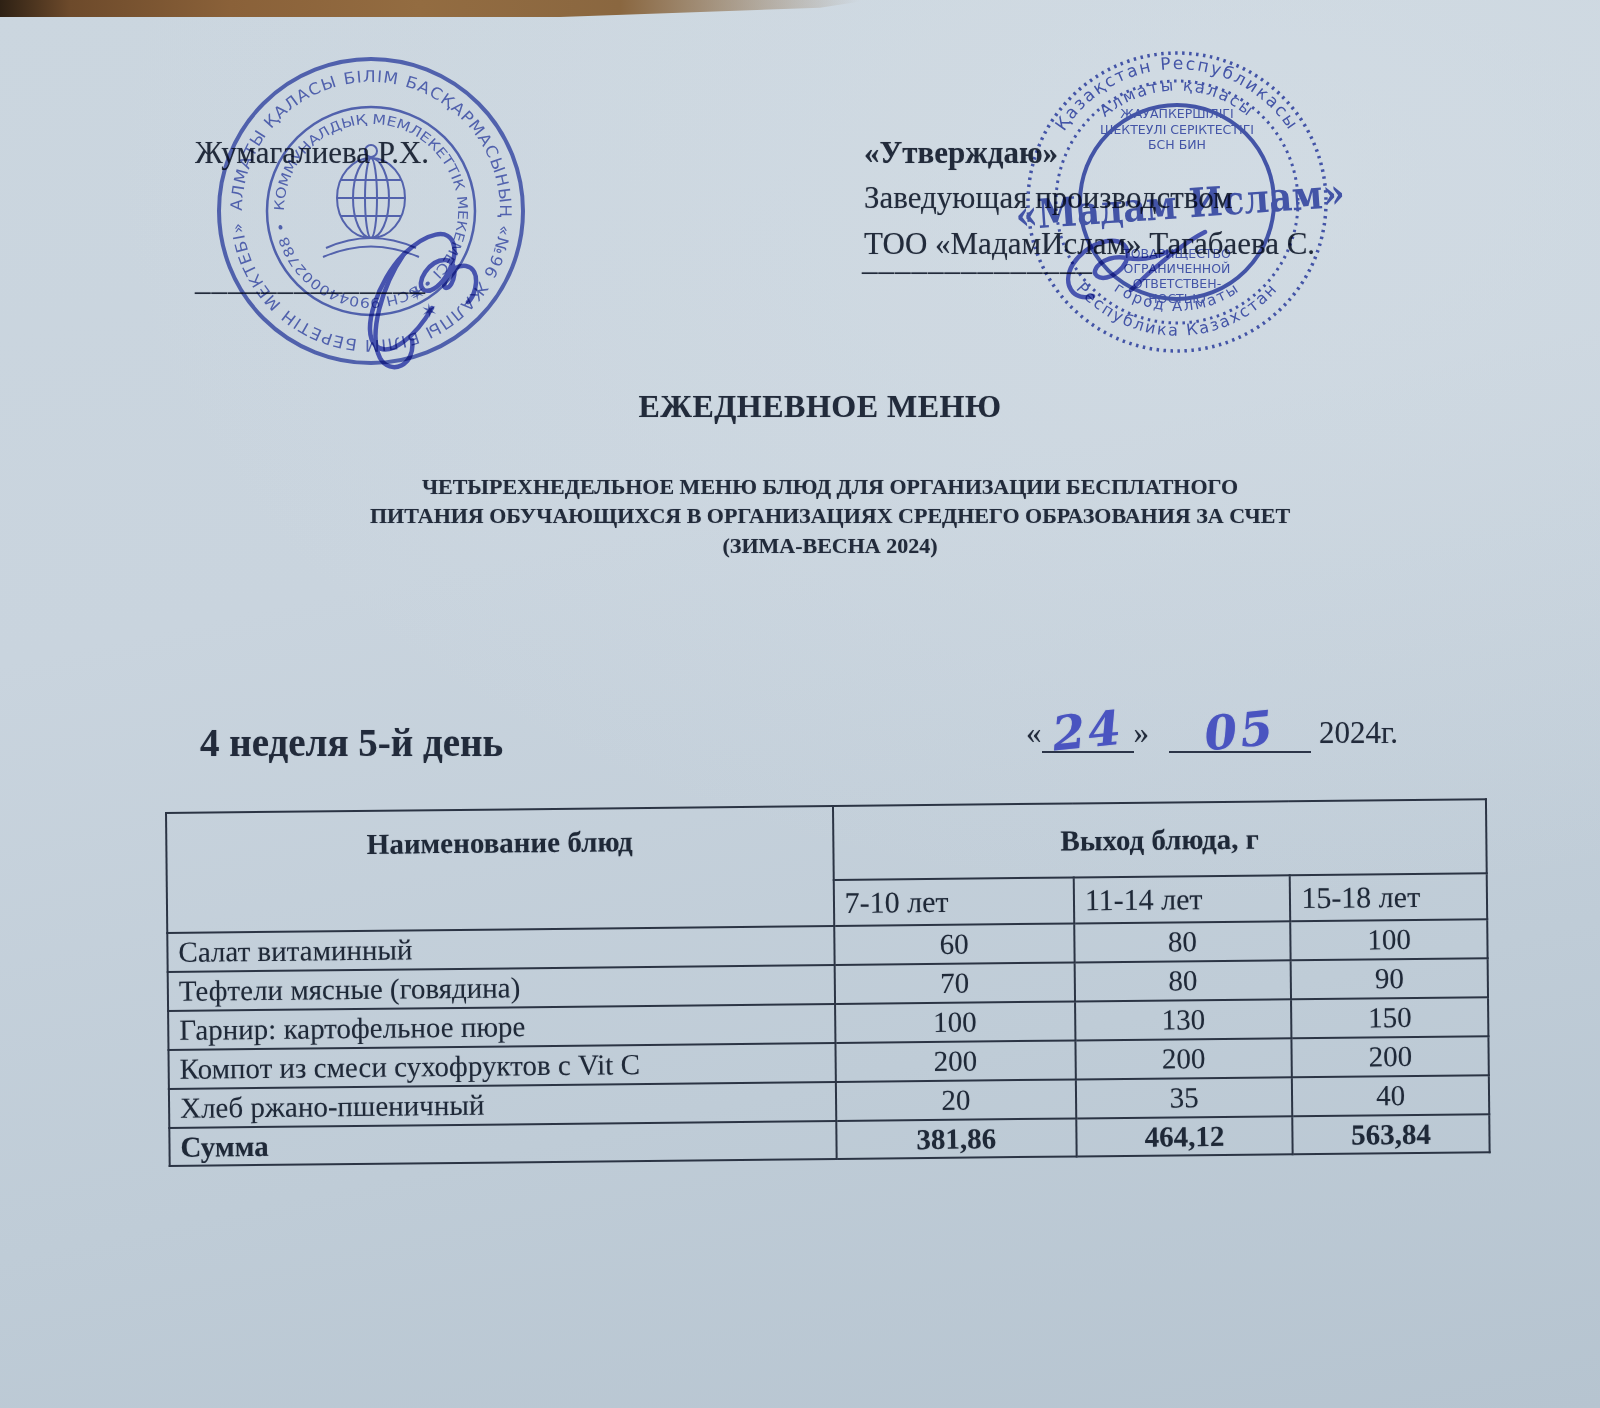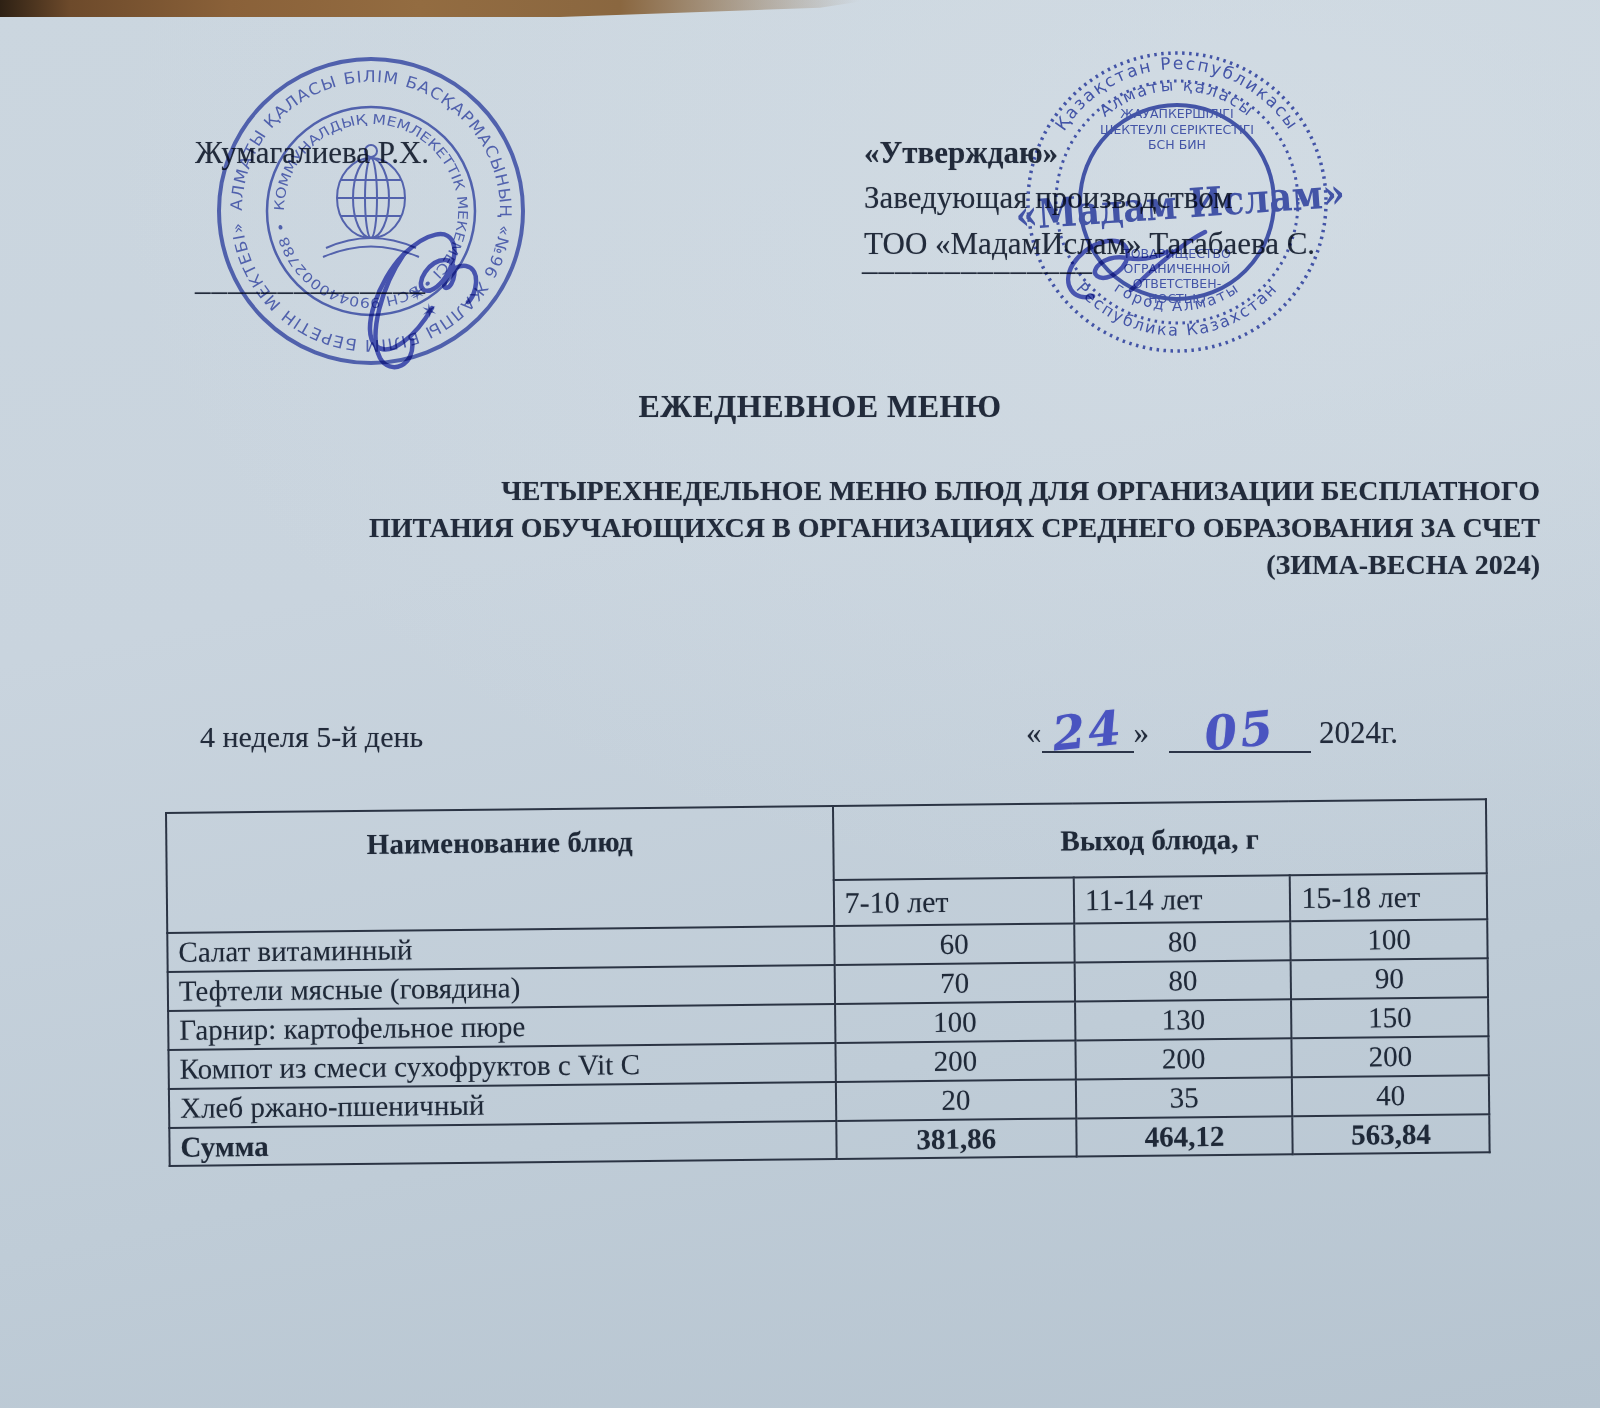--- a/index.html
+++ b/index.html
@@ -14,22 +14,22 @@
   .wood{
     position:absolute;top:0;left:0;width:870px;height:17px;
     background:linear-gradient(to right,#2e2114 0px,#6d4a2b 70px,#8a6139 230px,#936c41 420px,#8a6740 620px,rgba(140,104,64,0) 860px);
     clip-path:polygon(0 0,870px 0,820px 45%,560px 100%,0 100%);
   }
   .txt{position:absolute;white-space:nowrap;}
   .approve{font-size:31px;line-height:1.46;}
   .approve .b{font-weight:bold;}
   .sig-line{font-size:31px;letter-spacing:1px;}
   .doc-title{left:0;width:1640px;text-align:center;top:388px;font-size:32px;font-weight:bold;letter-spacing:.5px;}
-  .subtitle{left:120px;width:1420px;top:472px;text-align:right;font-size:28px;font-weight:bold;line-height:1.33;white-space:normal;position:absolute;}
-  .weekday{left:200px;top:720px;font-size:30px;}
+  .subtitle{left:120px;width:1420px;top:472px;text-align:center;font-size:22px;font-weight:bold;line-height:1.33;white-space:normal;position:absolute;}
+  .weekday{left:200px;top:720px;font-size:39px;font-weight:bold;}
   .dateline{left:1026px;top:714px;font-size:31px;}
   .dateline .u{display:inline-block;border-bottom:2.5px solid #2c3548;text-align:center;}
   .u.day{width:92px;}
   .u.month{width:142px;margin-left:20px;margin-right:8px;}
   .hand{
     font-family:"DejaVu Serif",serif;font-style:italic;font-weight:bold;
     color:#4a54c0;font-size:47px;line-height:.55;display:inline-block;
     transform:rotate(-6deg) translateY(4px);letter-spacing:3px;
     text-shadow:0 0 1px rgba(74,84,192,.5);
   }

